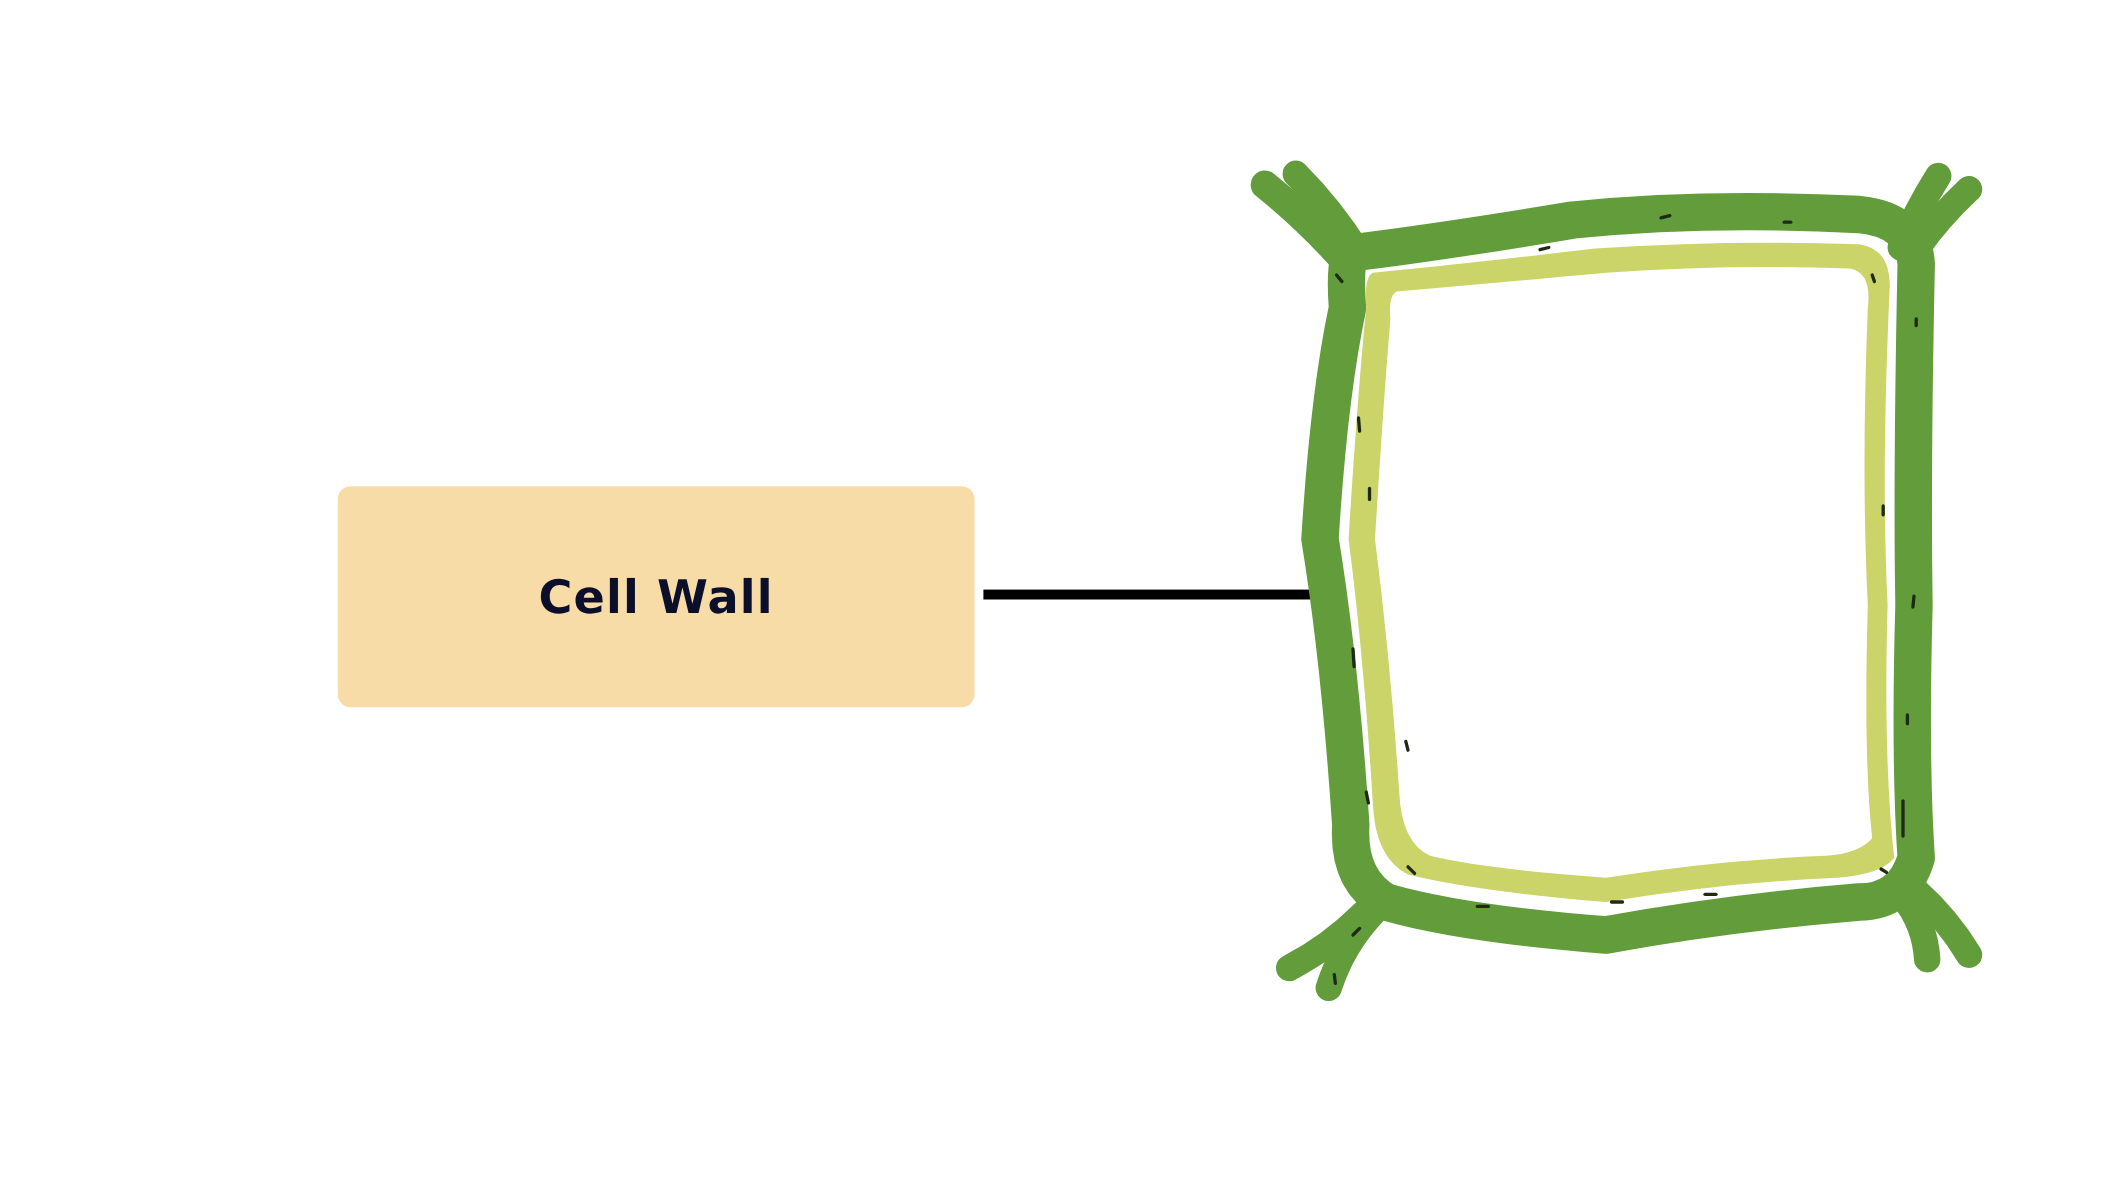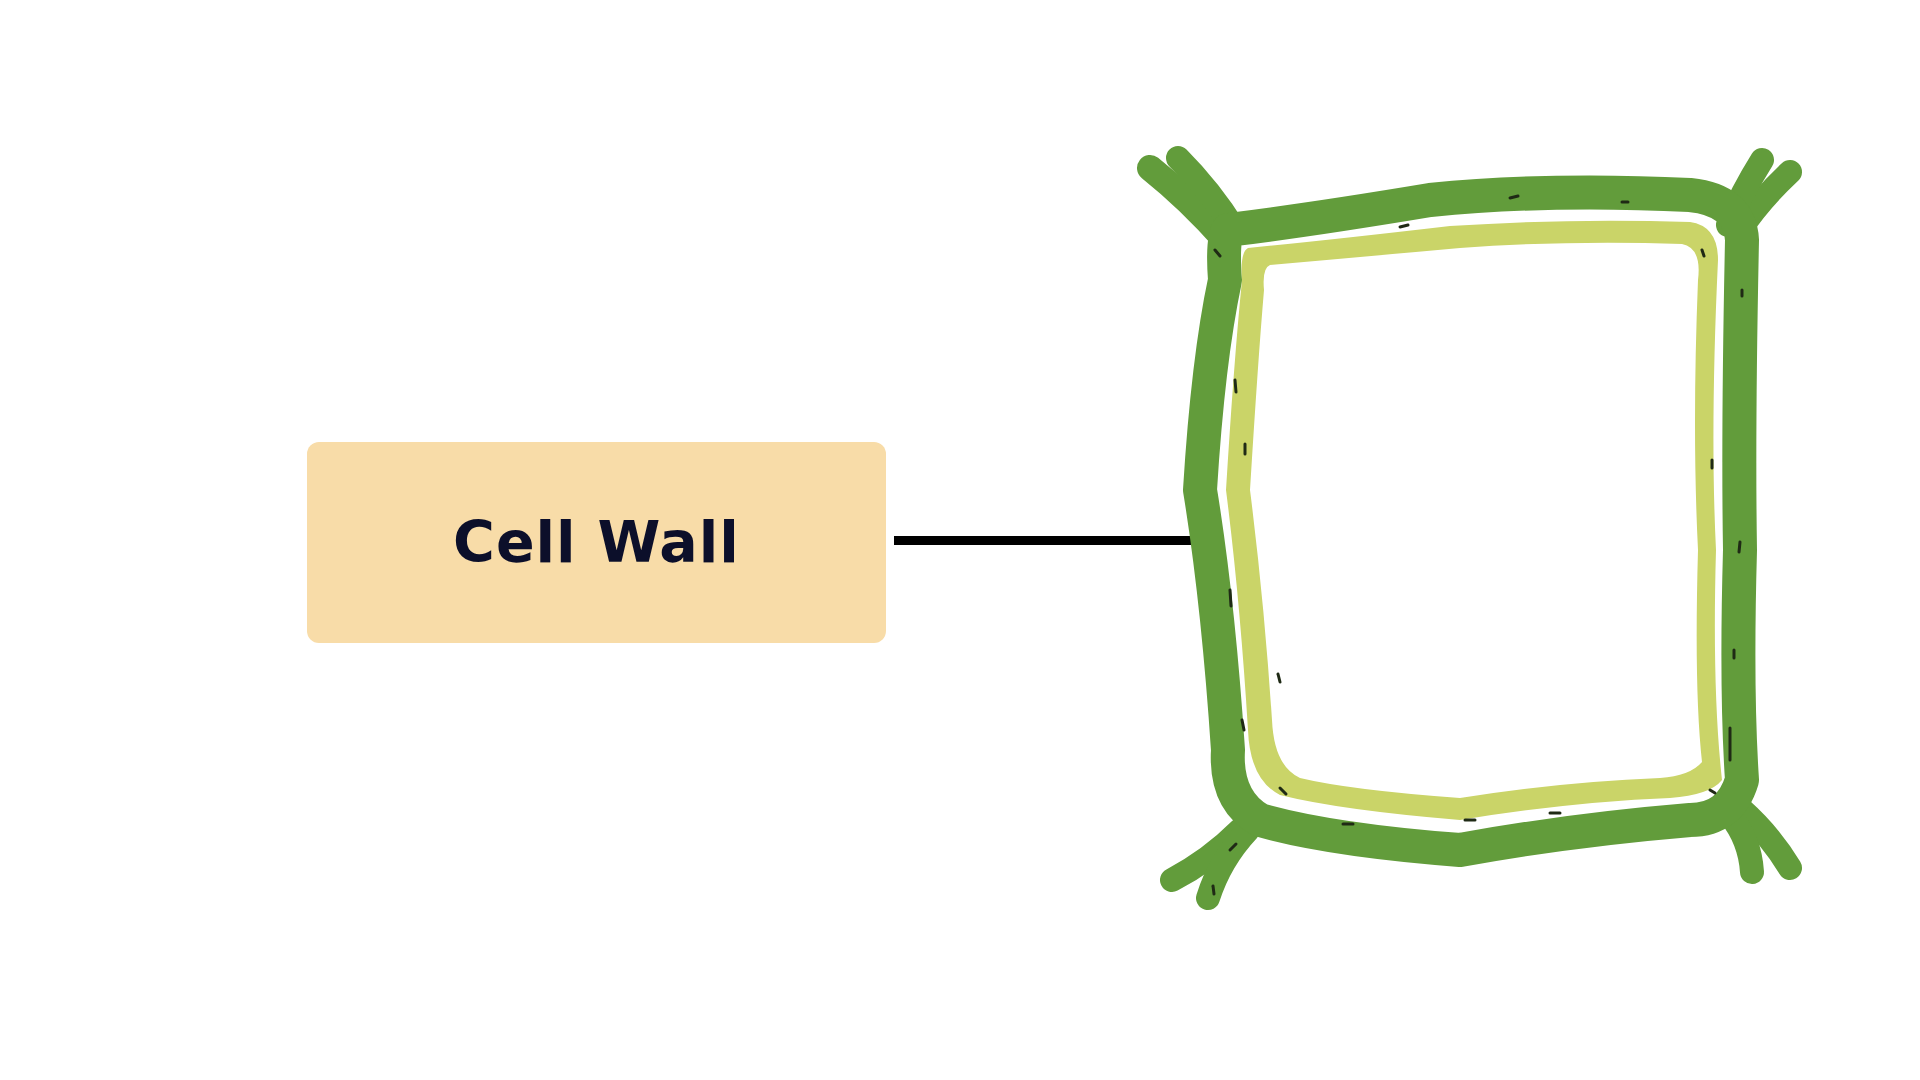--- a/index.html
+++ b/index.html
@@ -23,21 +23,21 @@
       width: 579px;
       height: 201px;
       border-radius: 12px;
       display: flex;
       align-items: center;
       justify-content: center;
     }
     .label-text {
       font-family: "DejaVu Sans", sans-serif;
       font-weight: bold;
-      font-size: 57px;
+      font-size: 42px;
       letter-spacing: 1px;
       line-height: 1;
     }
     .connector {
       position: absolute;
       left: 894px;
       top: 536px;
       width: 312px;
       height: 9px;
     }

